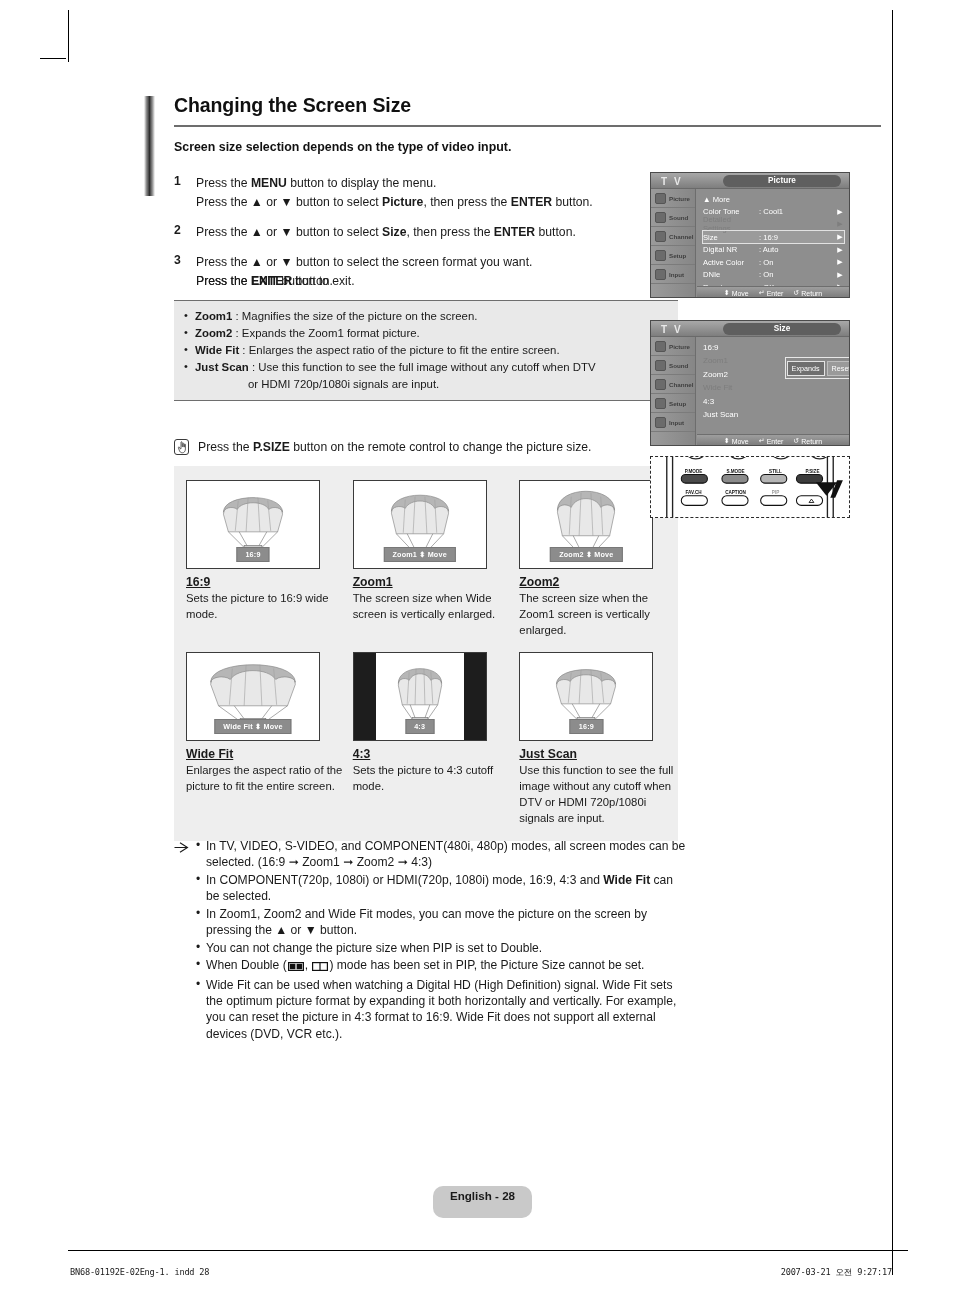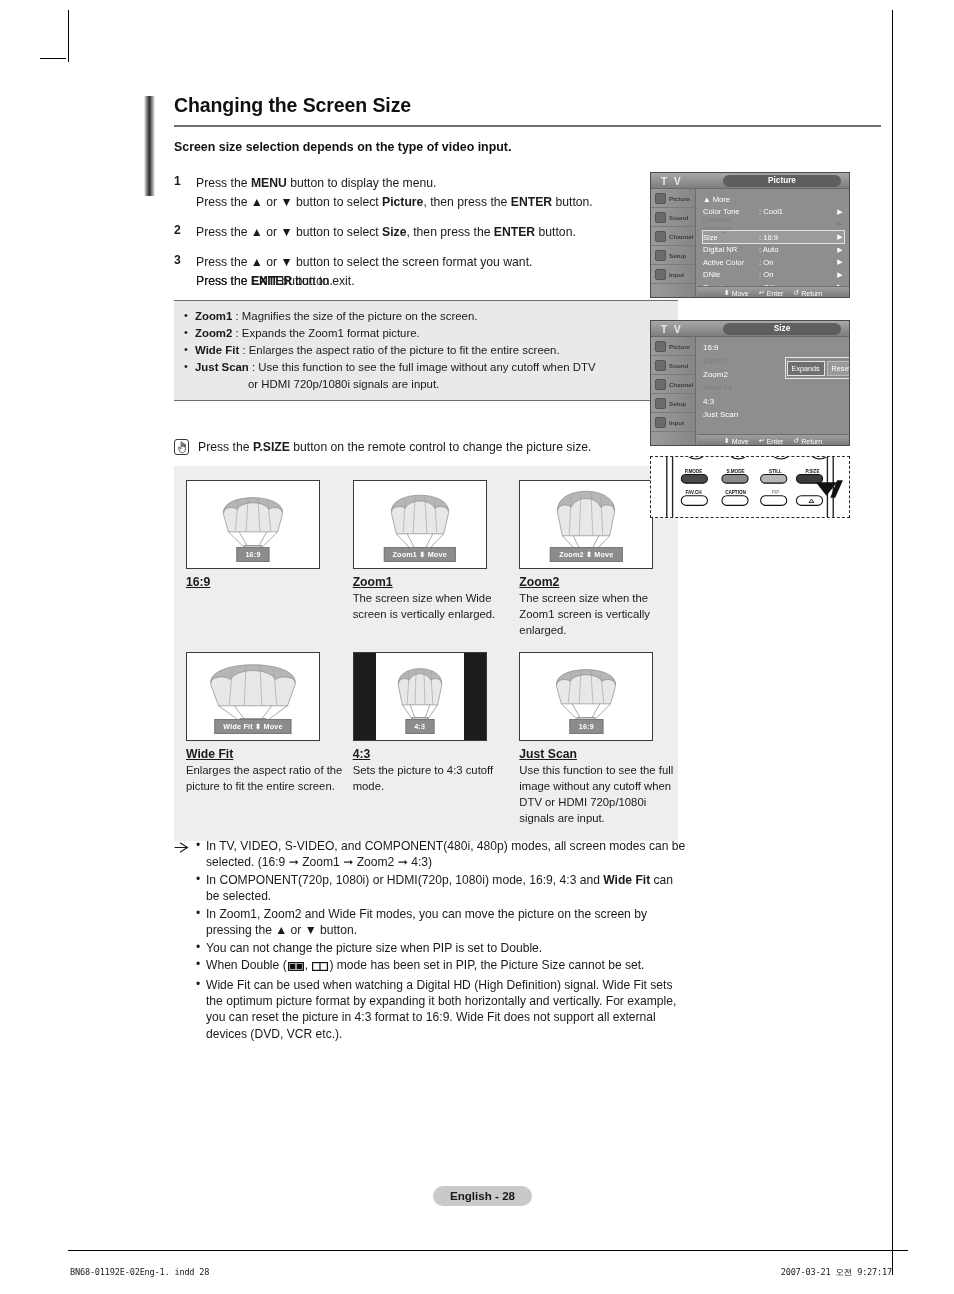--- a/index.html
+++ b/index.html
@@ -184,21 +184,21 @@
   
   .remote {
     position: absolute; left: 650px; top: 456px; width: 200px; height: 62px;
     border: 1.6px dashed #2a2a2a; background: #ffffff; overflow: hidden;
   }
   .rem-inner { position: absolute; left: 0; top: 0; width: 100%; height: 100%; }
   .rem-lab { position: absolute; font-size: 4.6px; font-weight: bold; text-align: center; color: #111; }
 
   
   .page-pill {
-    position: absolute; left: 433px; top: 1186px; width: 99px; height: 20px;
+    position: absolute; left: 433px; top: 1186px; width: 99px; height: 32px;
     background: #c9c9c9; border-radius: 10px; text-align: center; line-height: 20px;
     font-size: 11.6px; font-weight: bold; color: #1a1a1a;
   }
   .foot-rule { position: absolute; left: 68px; top: 1250px; width: 840px; height: 1px; background: #000; }
   .foot-left { position: absolute; left: 70px; top: 1267px; font-size: 8.6px; font-family: "DejaVu Sans Mono", monospace; letter-spacing: -0.2px; }
   .foot-right { position: absolute; right: 62px; top: 1267px; font-size: 8.6px; font-family: "DejaVu Sans Mono", monospace; letter-spacing: -0.2px; }
 </style>
 </head>
 <body>
 
@@ -270,20 +270,21 @@
             <path d="M37 34 C37 14 97 14 97 34 L92 52 L42 52 Z" fill="#e8e8e8" stroke="#8a8a8a" stroke-width="0.7"></path>
             <path d="M37 32 C37 12 97 12 97 32 C97 28 88 25 83 29 C78 20 56 20 51 29 C46 25 37 28 37 32 Z" fill="#b6b6b6" stroke="#8a8a8a" stroke-width="0.7"></path>
             <path d="M52 20 L49 51 M62 17 L60 52 M72 17 L74 52 M82 20 L85 51" stroke="#9d9d9d" stroke-width="0.6" fill="none"></path>
             <path d="M42 52 L58 68 M92 52 L76 68 M53 52 L62 68 M81 52 L72 68" stroke="#6e6e6e" stroke-width="0.6" fill="none"></path>
             <rect x="58" y="66" width="18" height="9" fill="#cfcfcf" stroke="#777" stroke-width="0.7"></rect>
             <path d="M60 68 L74 68 M62 70 L72 73" stroke="#8a8a8a" stroke-width="0.5"></path>
           </svg>
           <div class="osd-tag">16:9</div>
         </div>
         <div class="ex-label">16:9</div>
+        <div class="ex-desc">Sets the picture to 16:9 wide mode.</div>
       </div>
 
       <div class="ex-cell">
         <div class="ex-screen">
           <svg class="balloon" viewBox="0 0 134 89" preserveAspectRatio="none">
             <path d="M38 33 C38 11 96 11 96 33 L91 54 L43 54 Z" fill="#e8e8e8" stroke="#8a8a8a" stroke-width="0.7"></path>
             <path d="M38 31 C38 9 96 9 96 31 C96 27 87 24 82 28 C77 18 57 18 52 28 C47 24 38 27 38 31 Z" fill="#b6b6b6" stroke="#8a8a8a" stroke-width="0.7"></path>
             <path d="M52 19 L50 53 M62 16 L60 54 M72 16 L74 54 M82 19 L84 53" stroke="#9d9d9d" stroke-width="0.6" fill="none"></path>
             <path d="M43 54 L58 70 M91 54 L76 70 M54 54 L62 70 M80 54 L72 70" stroke="#6e6e6e" stroke-width="0.6" fill="none"></path>
             <rect x="58" y="68" width="18" height="9" fill="#cfcfcf" stroke="#777" stroke-width="0.7"></rect>

